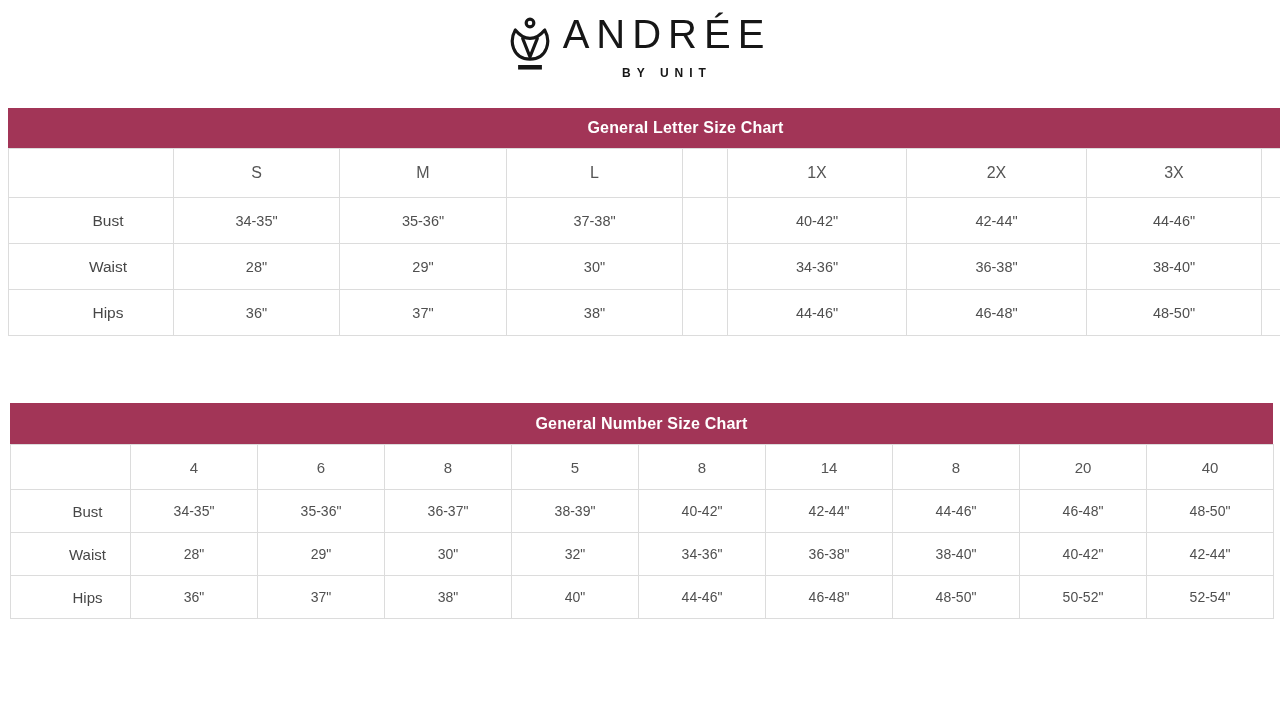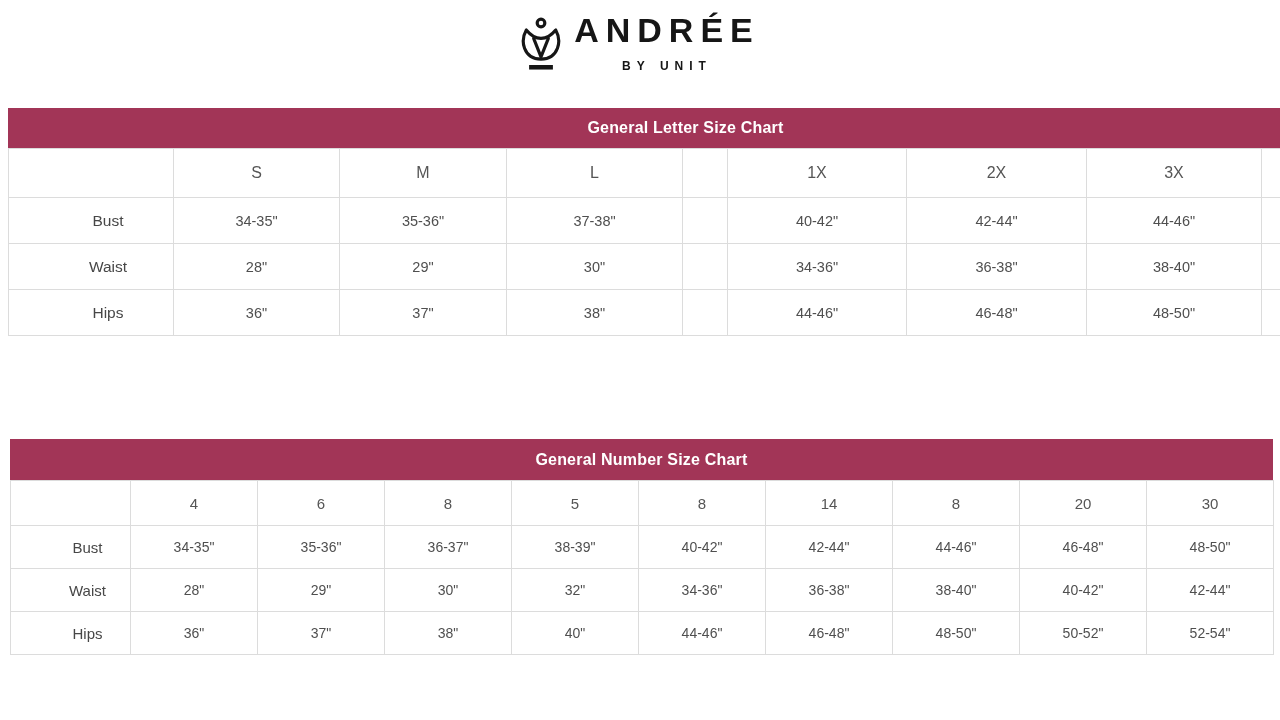--- a/index.html
+++ b/index.html
@@ -11,21 +11,21 @@
   html,body{margin:0;padding:0;background:#fff;}
   #screen{
     position:relative;width:1280px;height:720px;overflow:hidden;background:#fff;
     font-family:"Liberation Sans", sans-serif;
   }
 
   
   .logo{position:absolute;top:12px;left:0;width:1280px;display:flex;justify-content:center;align-items:flex-start;gap:12px;}
   .logo-icon{width:42px;height:56px;margin-top:4px;}
   .logo-text{display:flex;flex-direction:column;align-items:center;}
-  .brand-name{font-size:34px;font-weight:bold;letter-spacing:7px;color:var(--ink);line-height:1.1;}
+  .brand-name{font-size:40px;font-weight:normal;letter-spacing:7px;color:var(--ink);line-height:1.1;}
   .brand-tagline{font-size:12px;font-weight:bold;letter-spacing:6px;color:var(--ink);margin-top:10px;}
 
   
   .chart{position:absolute;}
   .band{
     background:var(--band);color:#ffffff;display:flex;align-items:center;justify-content:center;
     font-size:16px;font-weight:bold;letter-spacing:.2px;
   }
   table{border-collapse:collapse;table-layout:fixed;width:100%;}
   td{
@@ -36,21 +36,21 @@
   td.rowlabel{font-size:15.5px;color:#474747;padding-left:35px;}
 
   
   .chart1{left:8px;top:108px;width:1355px;}
   .chart1 .band{height:40px;}
   .chart1 tr.colhead td{height:46px;}
   .chart1 tr.datarow td{height:43px;}
 
   
   .chart2{left:10px;top:403px;width:1263px;}
-  .chart2 .band{height:41px;margin-top:36px;}
+  .chart2 .band{height:41px;}
   .chart2 tr.colhead td{height:42px;}
   .chart2 tr.datarow td{height:40px;}
   .chart2 td{font-size:14px;}
   .chart2 tr.colhead td{font-size:15px;}
   .chart2 td.rowlabel{font-size:15px;}
 </style>
 </head>
 <body>
 
 <div id="screen">
@@ -150,21 +150,21 @@
           <tr class="colhead">
         <td></td>
         <td>4</td>
         <td>6</td>
         <td>8</td>
         <td>5</td>
         <td>8</td>
         <td>14</td>
         <td>8</td>
         <td>20</td>
-        <td>30</td>
+        <td>40</td>
       </tr>
       <tr class="datarow">
         <td class="rowlabel">Bust</td>
         <td>34-35"</td>
         <td>35-36"</td>
         <td>36-37"</td>
         <td>38-39"</td>
         <td>40-42"</td>
         <td>42-44"</td>
         <td>44-46"</td>

